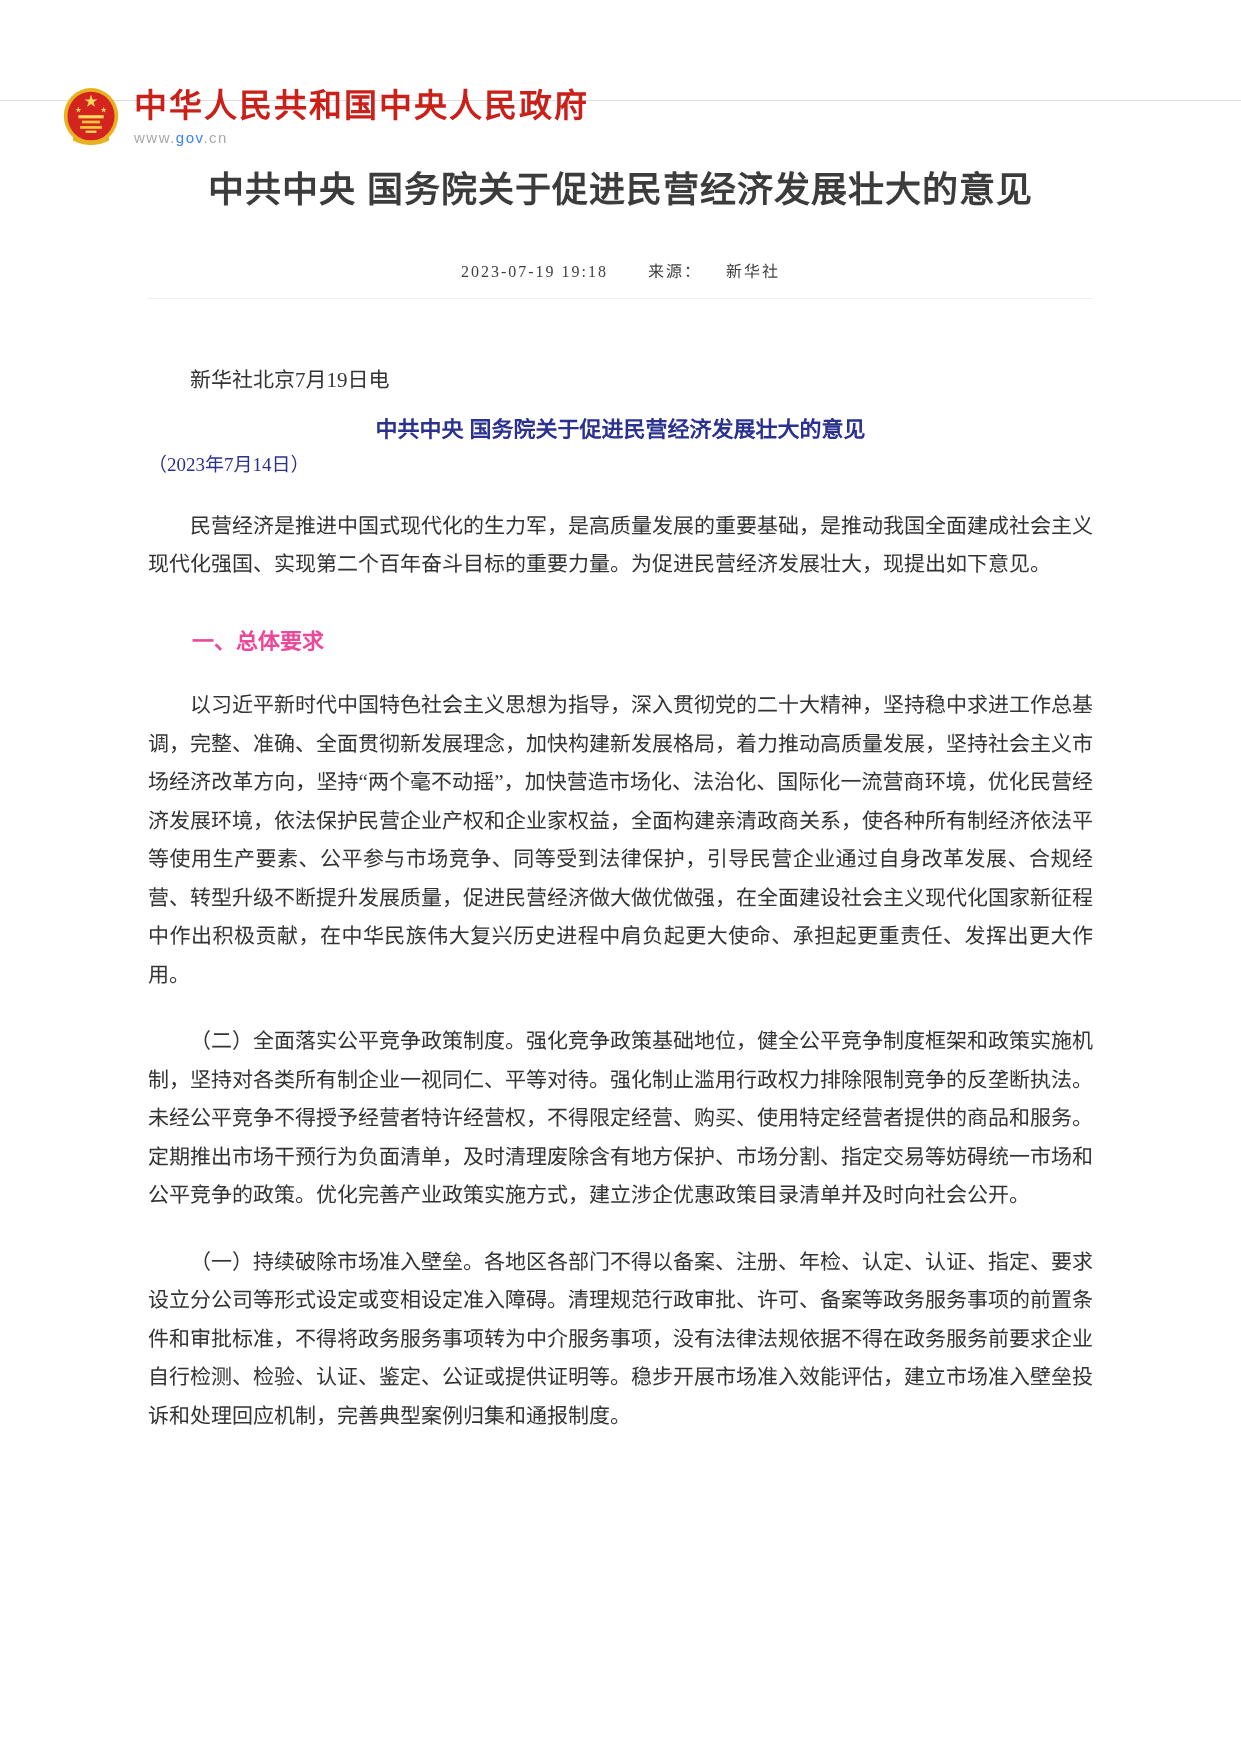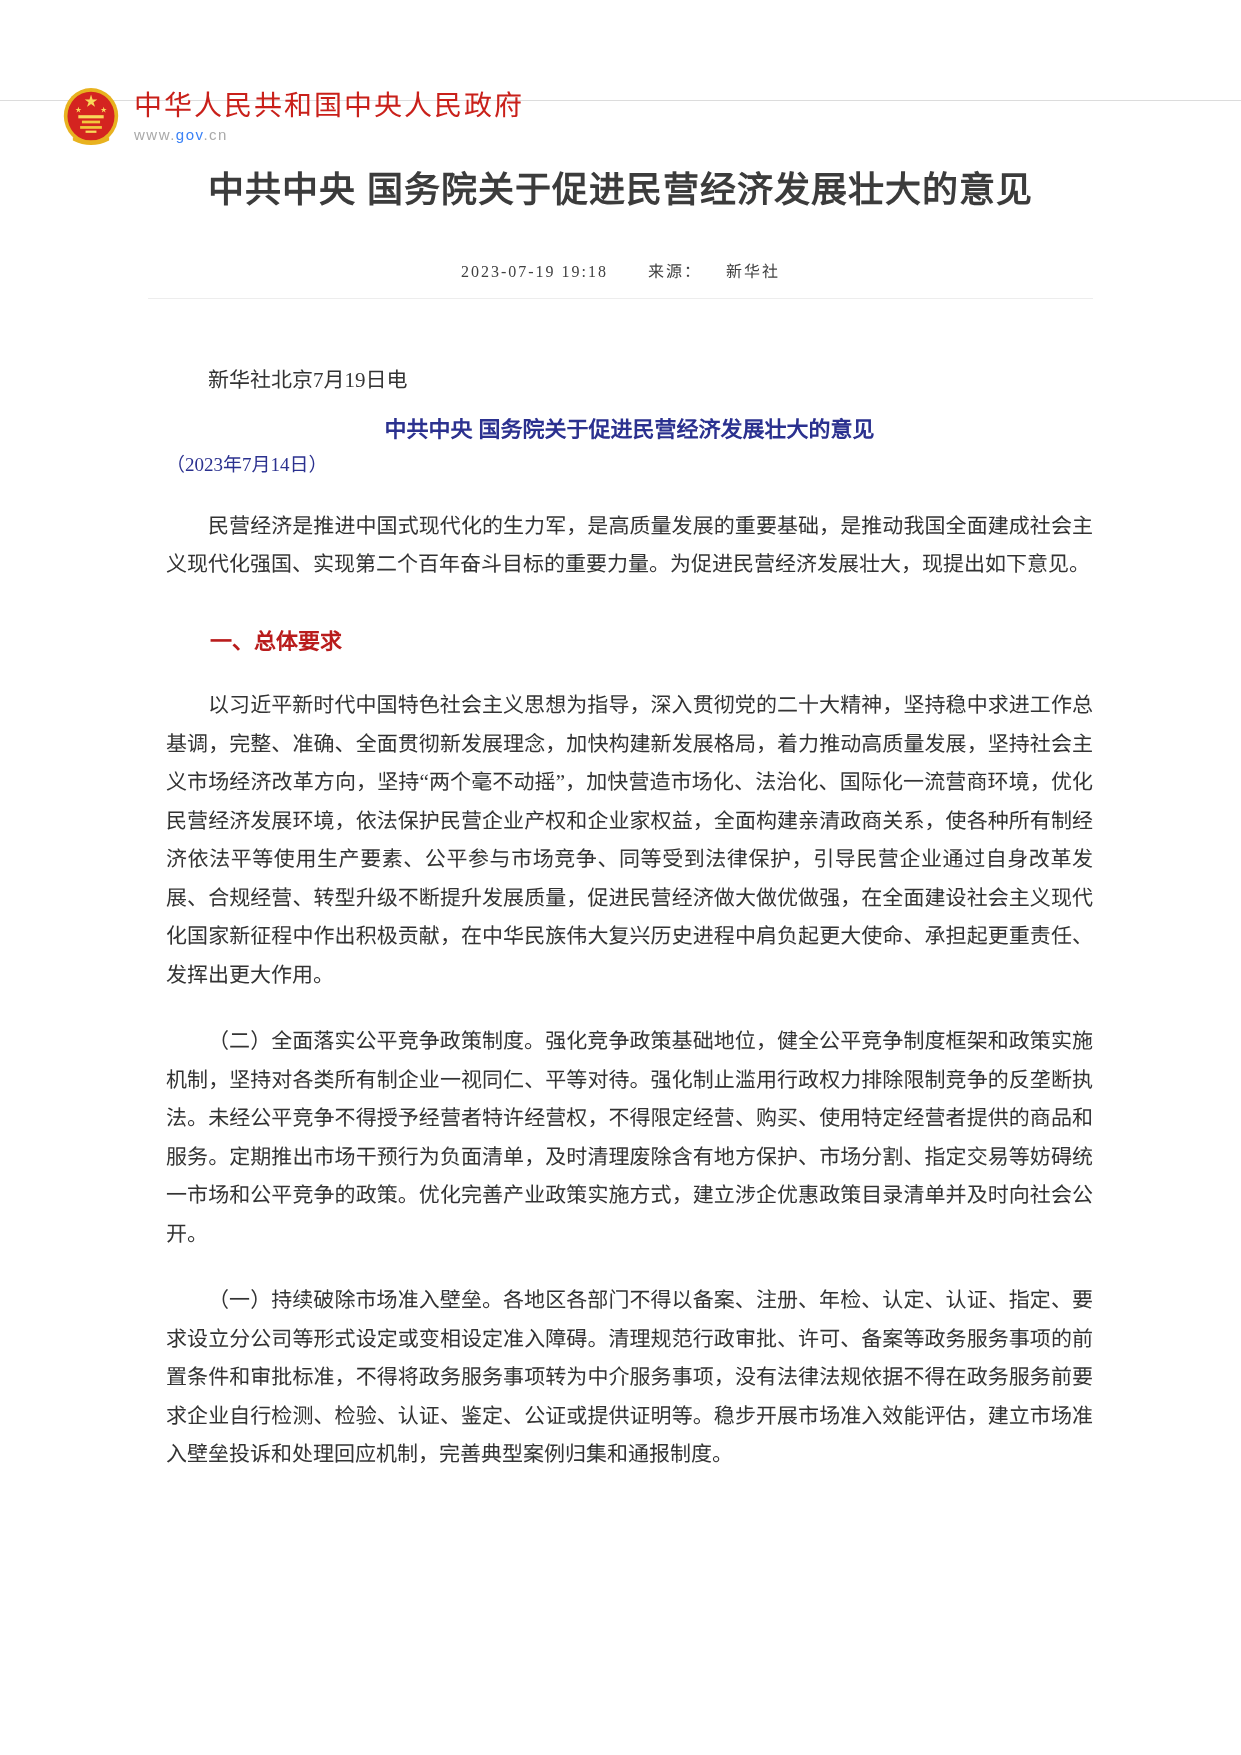--- a/index.html
+++ b/index.html
@@ -24,22 +24,22 @@
     display: flex;
     align-items: center;
     gap: 14px;
     cursor: pointer;
     width: max-content;
   }
   .emblem { flex: 0 0 auto; display: block; }
   .brand-text { display: flex; flex-direction: column; }
   .site-name {
     font-family: "Liberation Sans", "DejaVu Sans", sans-serif;
-    font-weight: normal;
-    font-size: 28px;
+    font-weight: bold;
+    font-size: 33px;
     letter-spacing: 2px;
     color: #c9201a;
     line-height: 1.1;
   }
   .site-url {
     font-family: "Liberation Sans", "DejaVu Sans", sans-serif;
     font-size: 15px;
     color: #a9a9a9;
     letter-spacing: 1.5px;
     margin-top: 4px;
@@ -78,21 +78,20 @@
   .meta-rule {
     width: 100%;
     height: 1px;
     background: #ededed;
     margin-top: 16px;
   }
   .body {
     margin-top: 62px;
     color: #333333;
     font-size: 21px;
-    margin-left: 18px;
   }
   .para {
     margin: 28px 0;
     line-height: 38.5px;
     text-indent: 2em;
     text-align: justify;
   }
   .byline { margin-top: 0; margin-bottom: 10px; }
   .doc-heading {
     margin: 14px 0 6px 0;
@@ -108,21 +107,21 @@
     text-align: left;
     font-size: 19px;
     color: #2b318f;
     line-height: 1.4;
   }
   .sec-heading {
     margin: 44px 0 30px 0;
     font-family: "Liberation Sans", "DejaVu Sans", sans-serif;
     font-weight: bold;
     font-size: 22px;
-    color: #b91c1c;
+    color: #ec4899;
     text-indent: 2em;
     line-height: 1.3;
   }
 </style>
 </head>
 <body>
 
 <div class="page">
 
   <header class="site-header">

